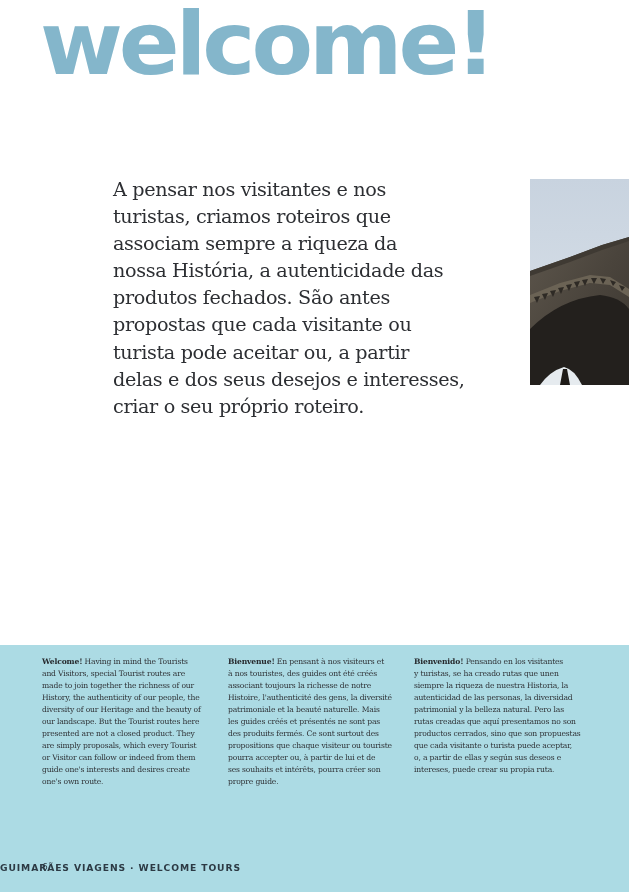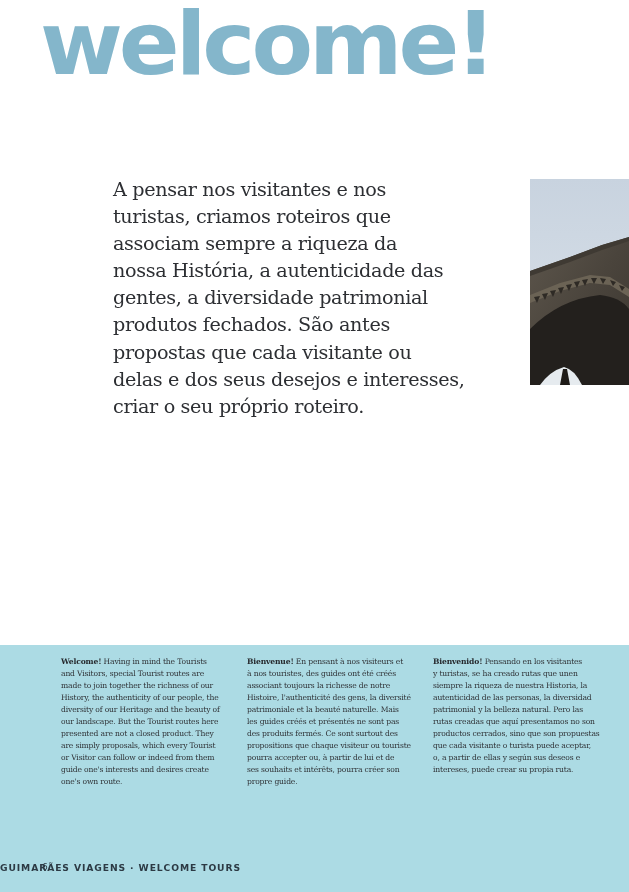--- a/index.html
+++ b/index.html
@@ -60,21 +60,21 @@
     .col {
       position: absolute;
       top: 656px;
       width: 176px;
       font-family: "DejaVu Serif", serif;
       font-size: 7.6px;
       line-height: 12.05px;
       color: #2f3236;
       letter-spacing: -0.15px;
     }
-    .col span.line { display: block; white-space: nowrap; margin-left: 19px; }
+    .col span.line { display: block; white-space: nowrap; }
     .col b { font-weight: bold; color: #26292d; }
     .col-en { left: 42px; }
     .col-fr { left: 228px; }
     .col-es { left: 414px; }
 
     .page-number {
       position: absolute;
       left: 42px;
       top: 862px;
       font-family: "DejaVu Sans", sans-serif;
@@ -100,23 +100,23 @@
 
 <div class="page">
 
   <h1 class="title">welcome!</h1>
 
   <div class="lead">
     <span>A pensar nos visitantes e nos</span>
     <span>turistas, criamos roteiros que</span>
     <span>associam sempre a riqueza da</span>
     <span>nossa História, a autenticidade das</span>
-    <span>gentes, a diversidade patrimonial</span>
     <span>produtos fechados. São antes</span>
     <span>propostas que cada visitante ou</span>
+    <span>turista pode aceitar ou, a partir</span>
     <span>delas e dos seus desejos e interesses,</span>
     <span>criar o seu próprio roteiro.</span>
   </div>
 
   <div class="photo">
     <svg viewBox="0 0 99 206" preserveAspectRatio="none">
       <defs>
         <linearGradient id="sky" x1="0" y1="0" x2="0" y2="1">
           <stop offset="0" stop-color="#c8d3df"></stop>
           <stop offset="1" stop-color="#dbe2ea"></stop>

